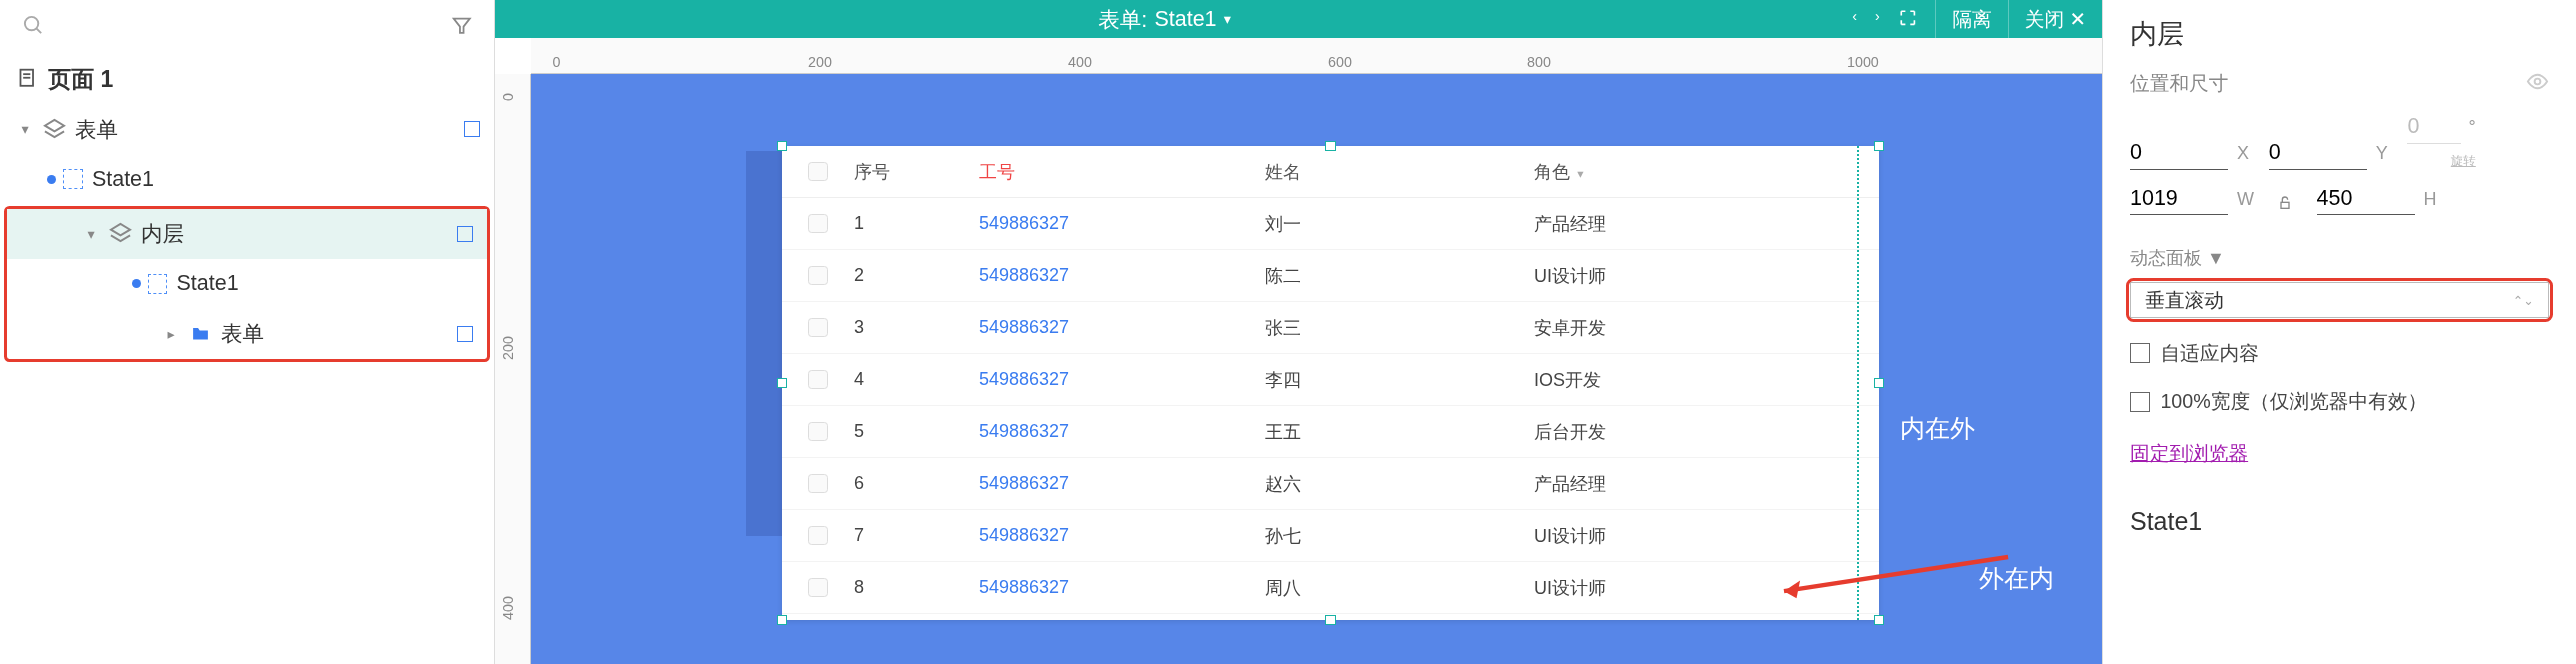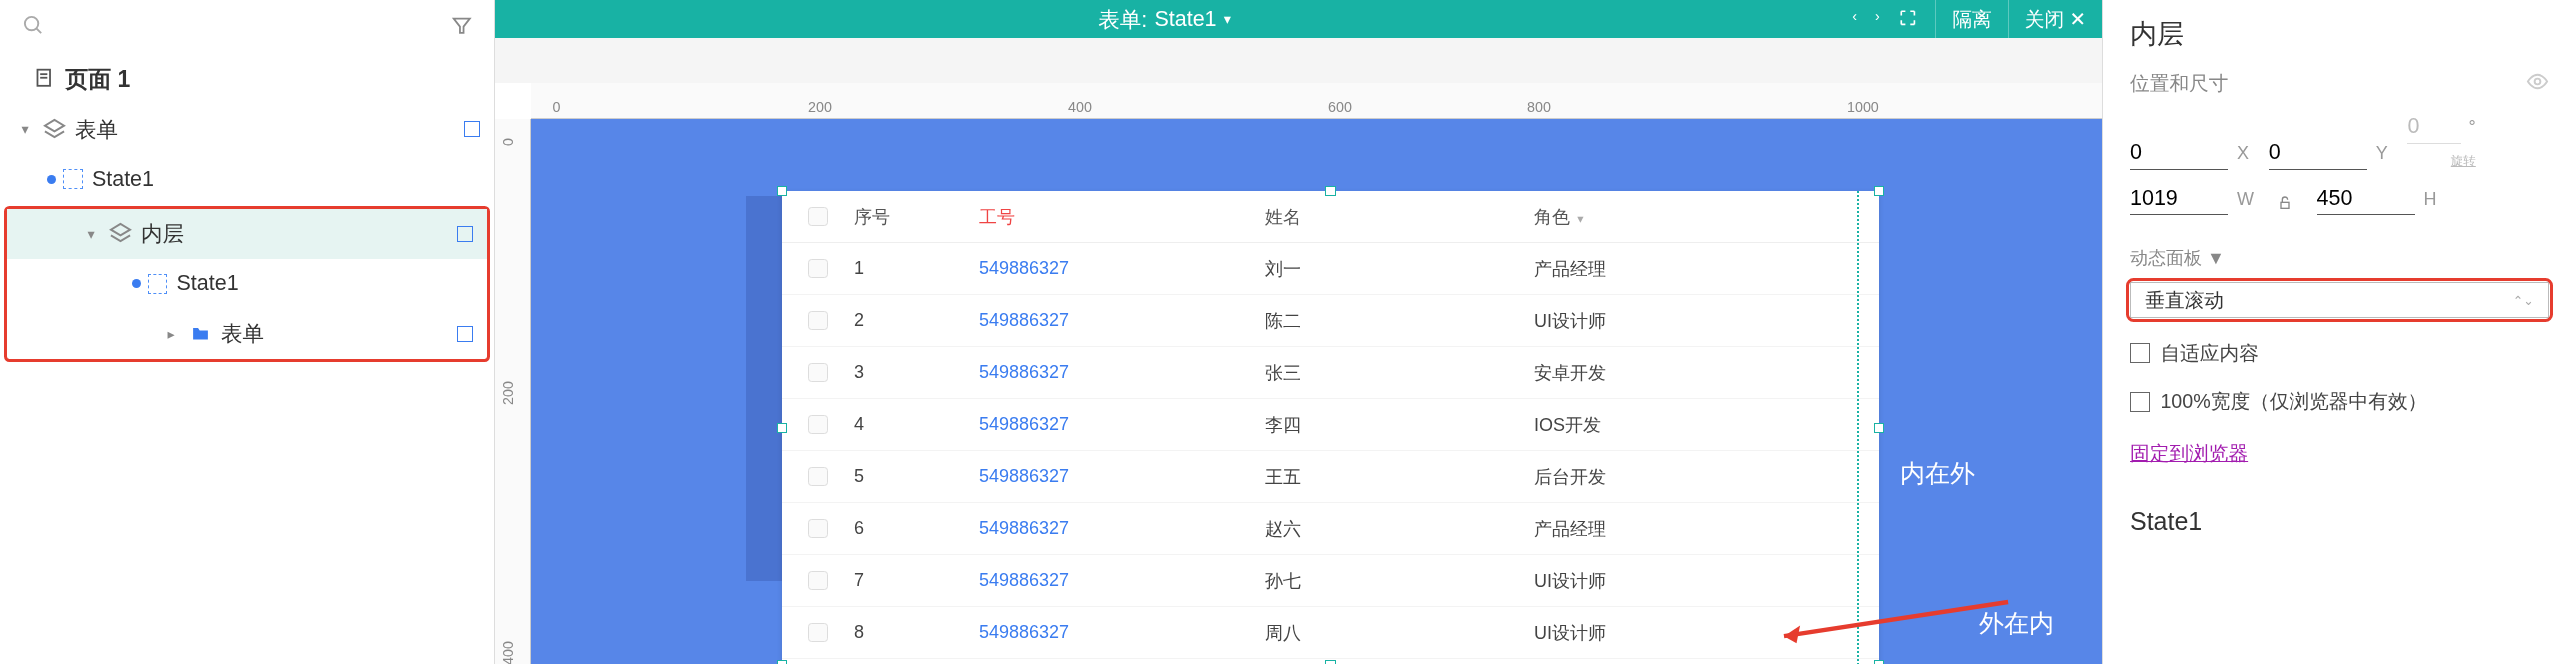--- a/index.html
+++ b/index.html
@@ -3,42 +3,42 @@
 <meta charset="utf-8">
 <style>
 * { margin: 0; padding: 0; box-sizing: border-box; font-family: -apple-system, "Microsoft YaHei", Arial, sans-serif; }
 body { width: 2576px; height: 664px; display: flex; background: #f5f5f5; overflow: hidden; }
 
 
 .left-panel { width: 495px; background: #fff; border-right: 0.9px solid #ddd; display: flex; flex-direction: column; }
 .search-bar { display: flex; align-items: center; padding: 9px 21.5px; height: 54px; }
 .search-input { flex: 1; border: none; outline: none; font-size: 21.5px; color: #999; }
 .filter-btn { color: #888; cursor: pointer; }
-.page-header { display: flex; align-items: center; padding: 0 33px; height: 50px; }
+.page-header { display: flex; align-items: center; padding: 0 16px; height: 50px; }
 .page-header .icon-page { margin-right: 10.7px; color: #555; }
 .page-header .title { font-size: 23px; font-weight: bold; color: #333; }
 
 .tree { padding-left: 0; }
 .tree-row { display: flex; align-items: center; height: 50px; padding: 0 14.3px 0 21.5px; position: relative; }
 .tree-row .caret { width: 16px; color: #888; margin-right: 5.4px; }
 .tree-row .icon-dashed { width: 19.7px; height: 19.7px; border: 1.8px dashed #4f8ff7; margin-right: 9px; }
 .tree-row .icon-layers { color: #888; margin-right: 9px; display:inline-flex; }
 .tree-row .icon-folder { color: #3a7cf0; margin-right: 9px; display:inline-flex; }
 .tree-row .label { font-size: 21.5px; color: #333; flex: 1; }
 .tree-row .marker { width: 16px; height: 16px; border: 1.8px solid #3a7cf0; }
 .tree-row .dot { width: 9px; height: 9px; border-radius: 50%; background: #3a7cf0; margin-right:7.2px; }
 .indent-1 { padding-left: 47px; }
 .indent-2 { padding-left: 81px; }
 .indent-3 { padding-left: 125px; }
 .indent-4 { padding-left: 161px; }
 .selected { background: #e6f4f2; }
 .red-box { border: 3.6px solid #e63c2e; border-radius: 5.4px; margin: 1.8px 3.6px; }
 
 
-.center { flex: 1; position: relative; display: flex; flex-direction: column; gap: 45px; }
+.center { flex: 1; position: relative; display: flex; flex-direction: column; }
 .top-toolbar { height: 38px; background: #18b2a4; display: flex; align-items: center; color: #fff; }
 .top-toolbar .spacer { flex: 1; }
 .top-toolbar .title-wrap { display: flex; align-items: center; gap: 7.2px; font-size: 21.5px; }
 .top-toolbar .nav-btns { display: flex; gap: 18px; padding: 0 18px; }
 .top-toolbar .isolate, .top-toolbar .close-btn { padding: 0 16px; border-left: 0.9px solid rgba(255,255,255,0.3); font-size: 19.7px; display: flex; align-items: center; gap: 5.4px; height:38px;}
 
 .rulers-wrap { flex: 1; display: flex; background: #fff; position: relative; }
 .ruler-h { position: absolute; top: 0; left: 36px; right: 0; height: 36px; background: #fafafa; border-bottom: 0.9px solid #ccc; font-size: 14.3px; color: #888; }
 .ruler-h .tick { position: absolute; top: 16px; }
 .ruler-v { position: absolute; top: 36px; left: 0; width: 36px; bottom: 0; background: #fafafa; border-right: 0.9px solid #ccc; font-size: 14.3px; color: #888; }

